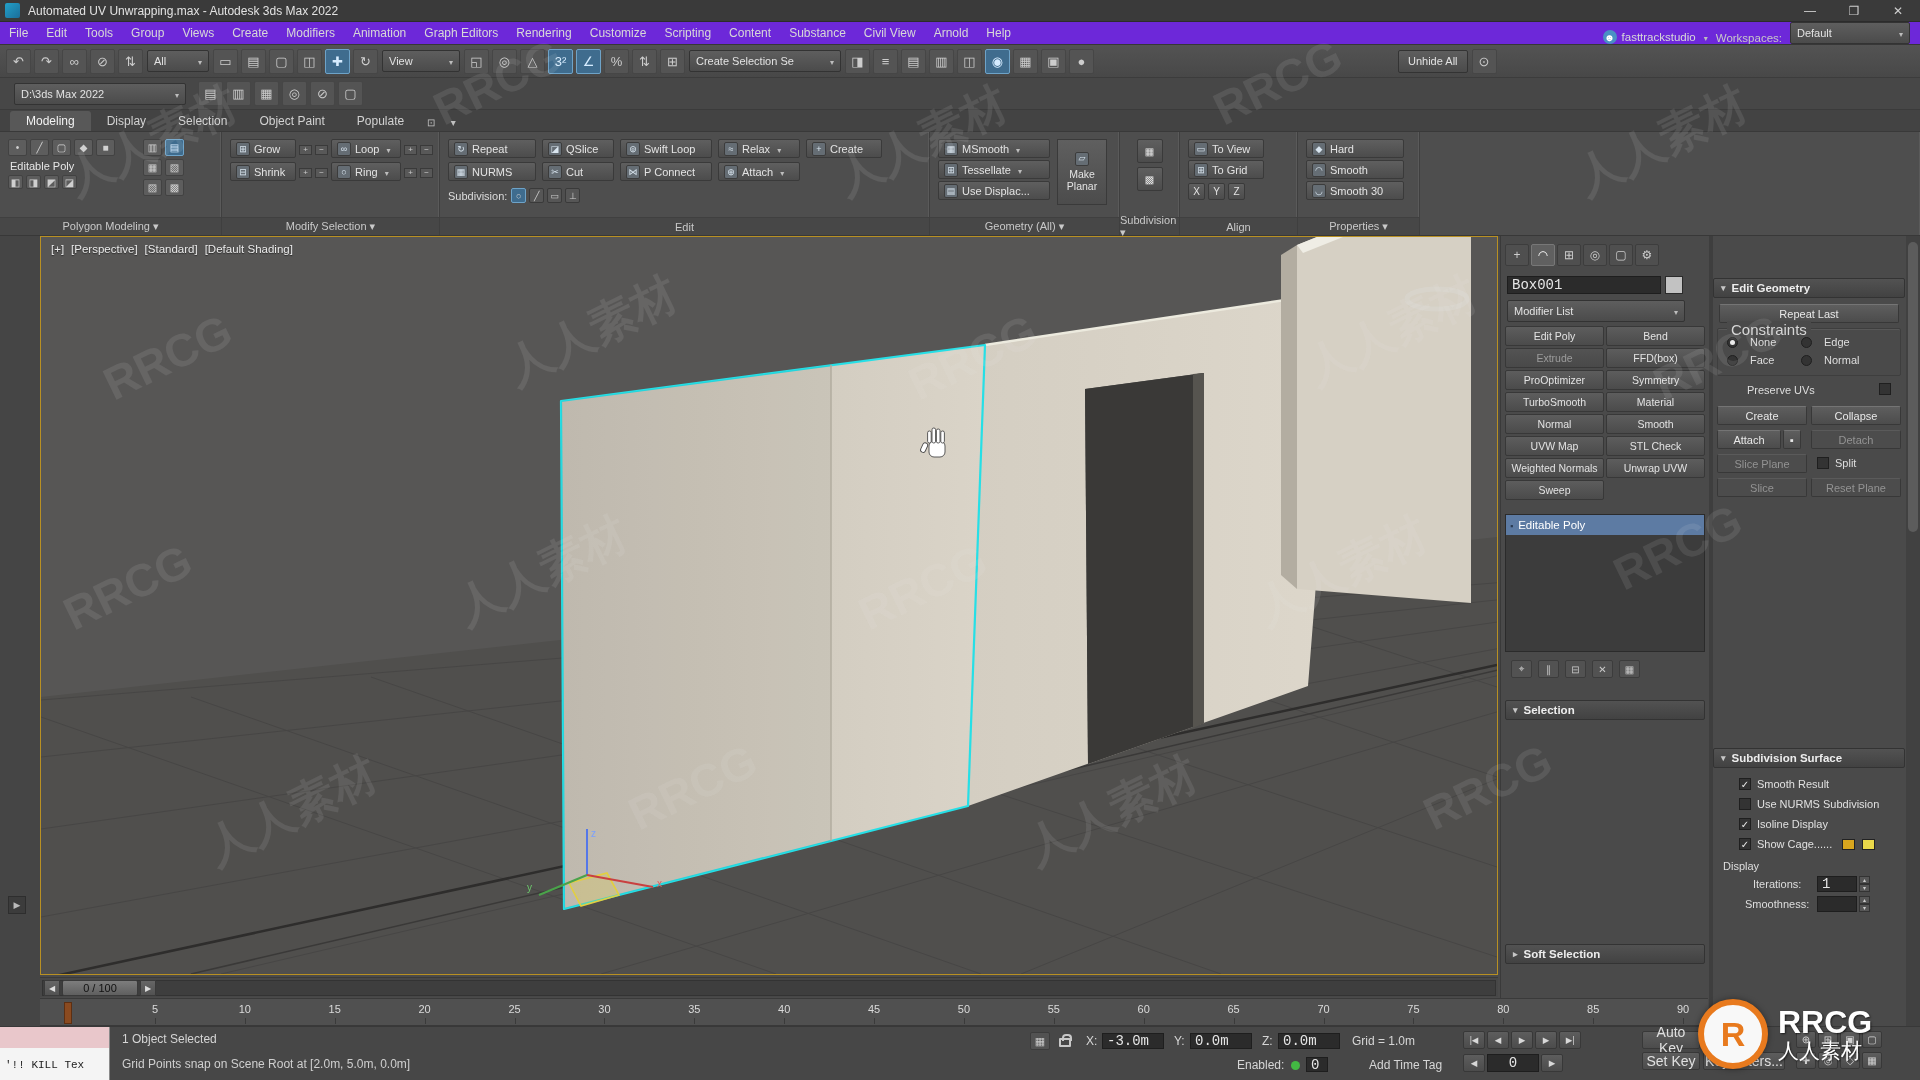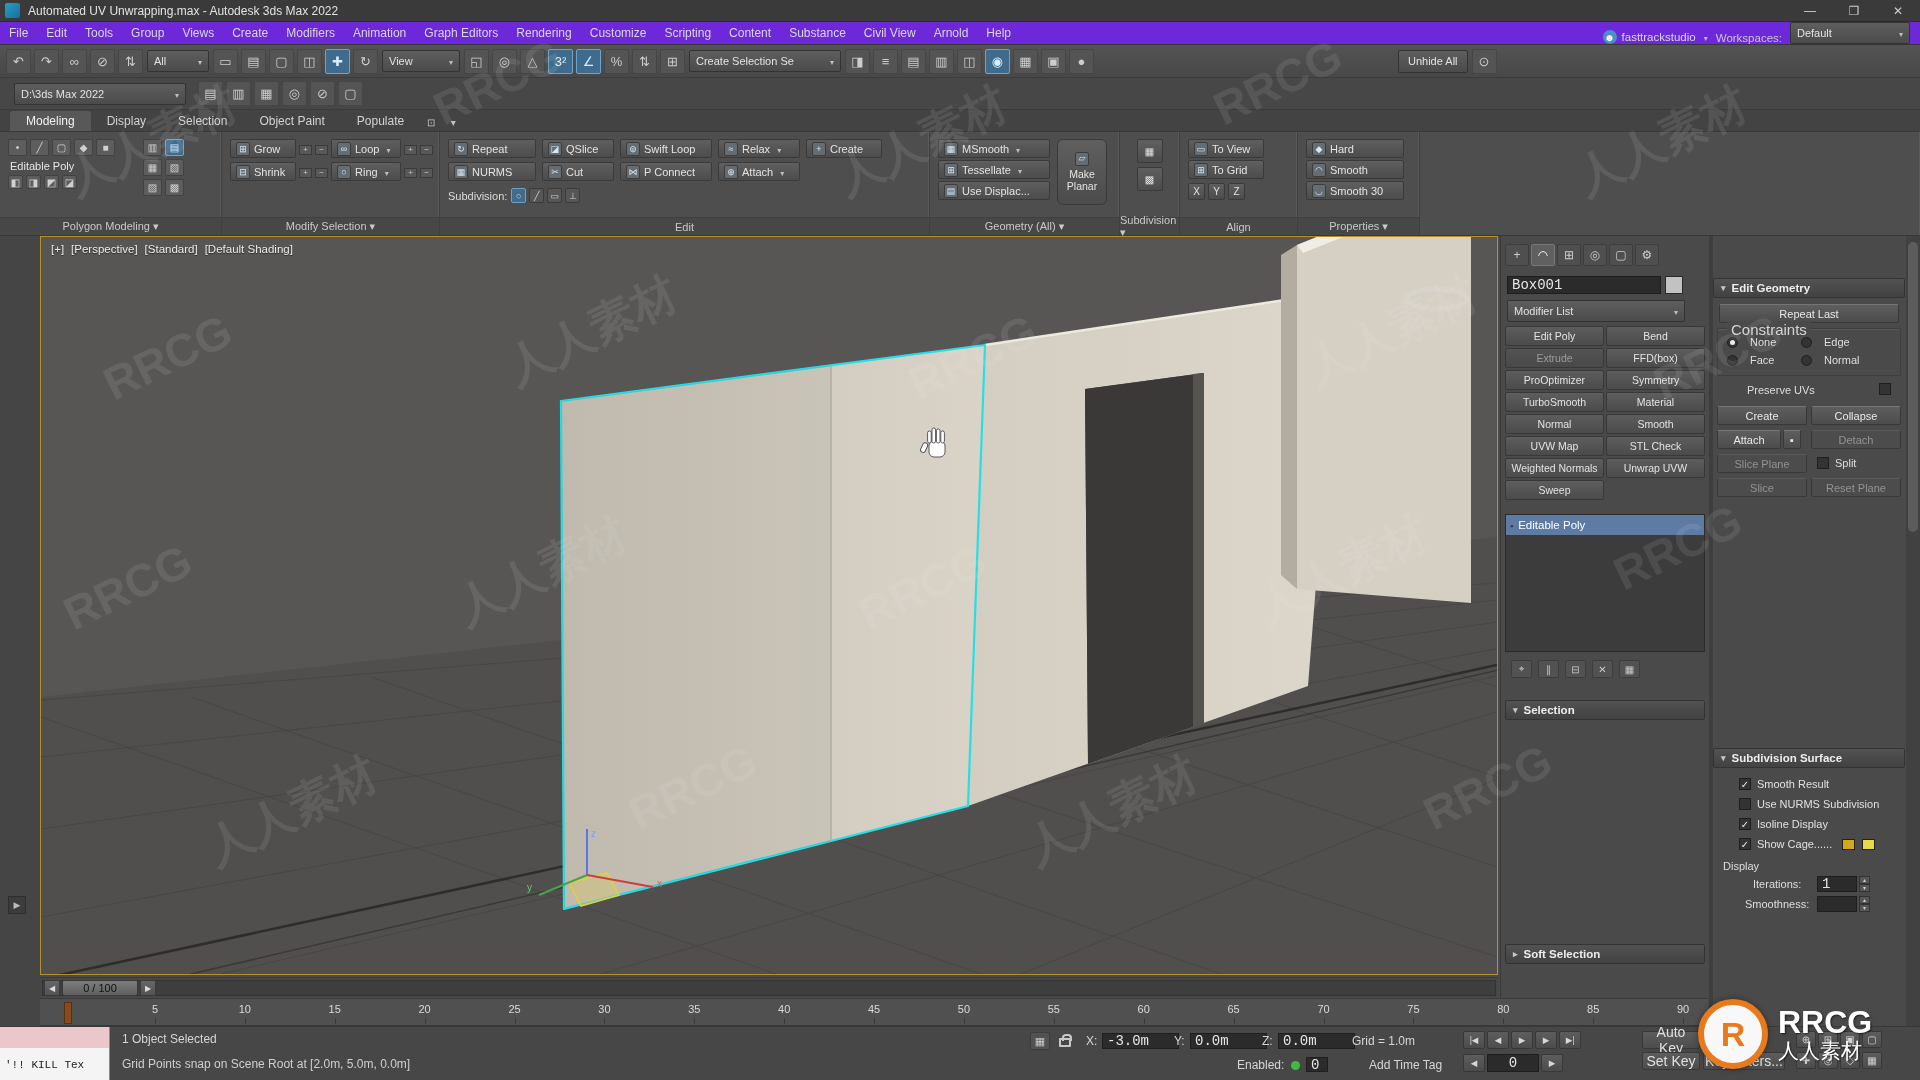--- a/index.html
+++ b/index.html
@@ -64,21 +64,21 @@
   .pm-label{font-size:11px;color:#e6e6e6;padding:1px 0 0 2px}
   .pm-mini{display:grid;grid-template-columns:19px 19px;gap:3px;align-content:start}
   .ms-grid{display:grid;grid-template-columns:66px 13px 13px 70px 13px 13px;grid-auto-rows:21px;gap:2px 3px;align-content:start}
   .msp{width:13px;height:10px;background:#585858;border:1px solid #3a3a3a;font-size:8px;display:flex;align-items:center;justify-content:center;color:#ccc;align-self:center}
   .msp-p::after{content:"+"}.msp-m::after{content:"−"}
   .edit-grid{display:grid;grid-template-columns:88px 72px 92px 82px 76px;grid-auto-rows:21px;gap:2px 6px;align-content:start}
   .cons-row{grid-column:1 / span 3;display:flex;align-items:center;gap:4px;font-size:11px;color:#dcdcdc}
   .cicon{display:inline-flex;width:15px;height:15px;background:#565656;border:1px solid #3a3a3a;border-radius:2px;align-items:center;justify-content:center;font-size:9px;color:#cfcfcf}
   .cicon[data-state="active"]{background:#3f6c8e;border-color:#6ea3c8}
   .geo-col{display:flex;flex-direction:column;gap:2px}
-  .vbtn{width:50px;height:66px;display:flex;flex-direction:column;align-items:center;justify-content:center;gap:3px;background:linear-gradient(#5f5f5f,#4c4c4c);border:1px solid #3a3a3a;border-radius:6px;font-size:10.5px;color:#e3e3e3;text-align:center;line-height:1.1}
+  .vbtn{width:50px;height:66px;display:flex;flex-direction:column;align-items:center;justify-content:center;gap:3px;background:linear-gradient(#5f5f5f,#4c4c4c);border:1px solid #3a3a3a;border-radius:0;font-size:10.5px;color:#e3e3e3;text-align:center;line-height:1.1}
   .sq{width:17px;height:17px;display:flex;align-items:center;justify-content:center;background:linear-gradient(#5f5f5f,#4c4c4c);border:1px solid #3a3a3a;border-radius:2px;font-size:10px;color:#e3e3e3}
   .xyz{display:flex;gap:3px;align-items:center;margin-top:2px}
   #p-filler{flex:1;border-right:none}
 
   
   #sidebar-strip{position:absolute;left:0;top:236px;width:40px;height:790px;background:#454545}
   #side-arrow{position:absolute;left:8px;top:660px;width:18px;height:18px;background:#3c3c3c;border:1px solid #2e2e2e;color:#bbb;font-size:9px;display:flex;align-items:center;justify-content:center}
   #viewport{position:absolute;left:40px;top:236px;width:1458px;height:739px;background:#565554;border:1px solid #b89023;overflow:hidden}
   #vp-label{position:absolute;left:10px;top:6px;display:flex;gap:7px;font-size:11.5px;color:#eaeaea;z-index:5;text-shadow:0 1px 1px rgba(0,0,0,.5)}
   #vp-scene{position:absolute;left:0;top:0}
@@ -143,21 +143,21 @@
   .ruler-num::after{content:"";position:absolute;left:50%;bottom:-9px;width:1px;height:6px;background:#3a3a3a}
 
   
   #statusbar{position:absolute;left:0;top:1026px;width:1920px;height:54px;background:#474747;border-top:1px solid #383838}
   #listener-pink{position:absolute;left:0;top:0;width:110px;height:21px;background:#e9c7cb;border-right:1px solid #8a8a8a}
   #listener-white{position:absolute;left:0;top:21px;width:110px;height:33px;background:#f4f4f4;border-right:1px solid #8a8a8a;display:flex;align-items:center;padding-left:5px;font-family:"Liberation Mono",monospace;font-size:11px;color:#1c1c1c;white-space:nowrap;overflow:hidden}
   .sbtext{position:absolute;font-size:12px;color:#d6d6d6;white-space:nowrap}
   .sbic{position:absolute;width:20px;height:18px;background:#525252;border:1px solid #3c3c3c;border-radius:2px;display:flex;align-items:center;justify-content:center;font-size:11px;color:#c9c9c9}
   .lockic{position:absolute;width:12px;height:9px;border:2px solid #c8c8c8;border-radius:1px}
   .lockic::before{content:"";position:absolute;left:1px;top:-6px;width:6px;height:5px;border:2px solid #c8c8c8;border-bottom:none;border-radius:4px 4px 0 0}
-  .coordfield{position:absolute;width:77px;height:16px}
+  .coordfield{position:absolute;width:62px;height:16px}
   .gdot{position:absolute;width:9px;height:9px;border-radius:50%;background:#43b843}
   .skbtn{position:absolute;background:linear-gradient(#5d5d5d,#4c4c4c);border:1px solid #383838;border-radius:2px;font-size:14px;color:#e0e0e0;display:flex;align-items:center;justify-content:center;font-family:inherit}
   #keymode-btn{background:#2e6d76;border-color:#1f4d54;color:#cfe8ea}
   #playback,#keystep,#navrow1,#navrow2{position:absolute;display:flex;gap:2px}
   .pbtn{width:22px;height:18px;background:linear-gradient(#5d5d5d,#4c4c4c);border:1px solid #383838;border-radius:2px;color:#d8d8d8;font-size:8.5px;display:flex;align-items:center;justify-content:center;font-family:inherit}
   .navic{width:20px;height:17px;background:linear-gradient(#5d5d5d,#4c4c4c);border:1px solid #383838;border-radius:2px;color:#d2d2d2;font-size:10px;display:flex;align-items:center;justify-content:center}
 
   
   #watermarks{position:absolute;left:0;top:0;width:1920px;height:1080px;pointer-events:none;z-index:50}
   .wm{position:absolute;font-size:46px;font-weight:bold;color:rgba(235,235,235,.10);transform:rotate(-26deg);white-space:nowrap}

